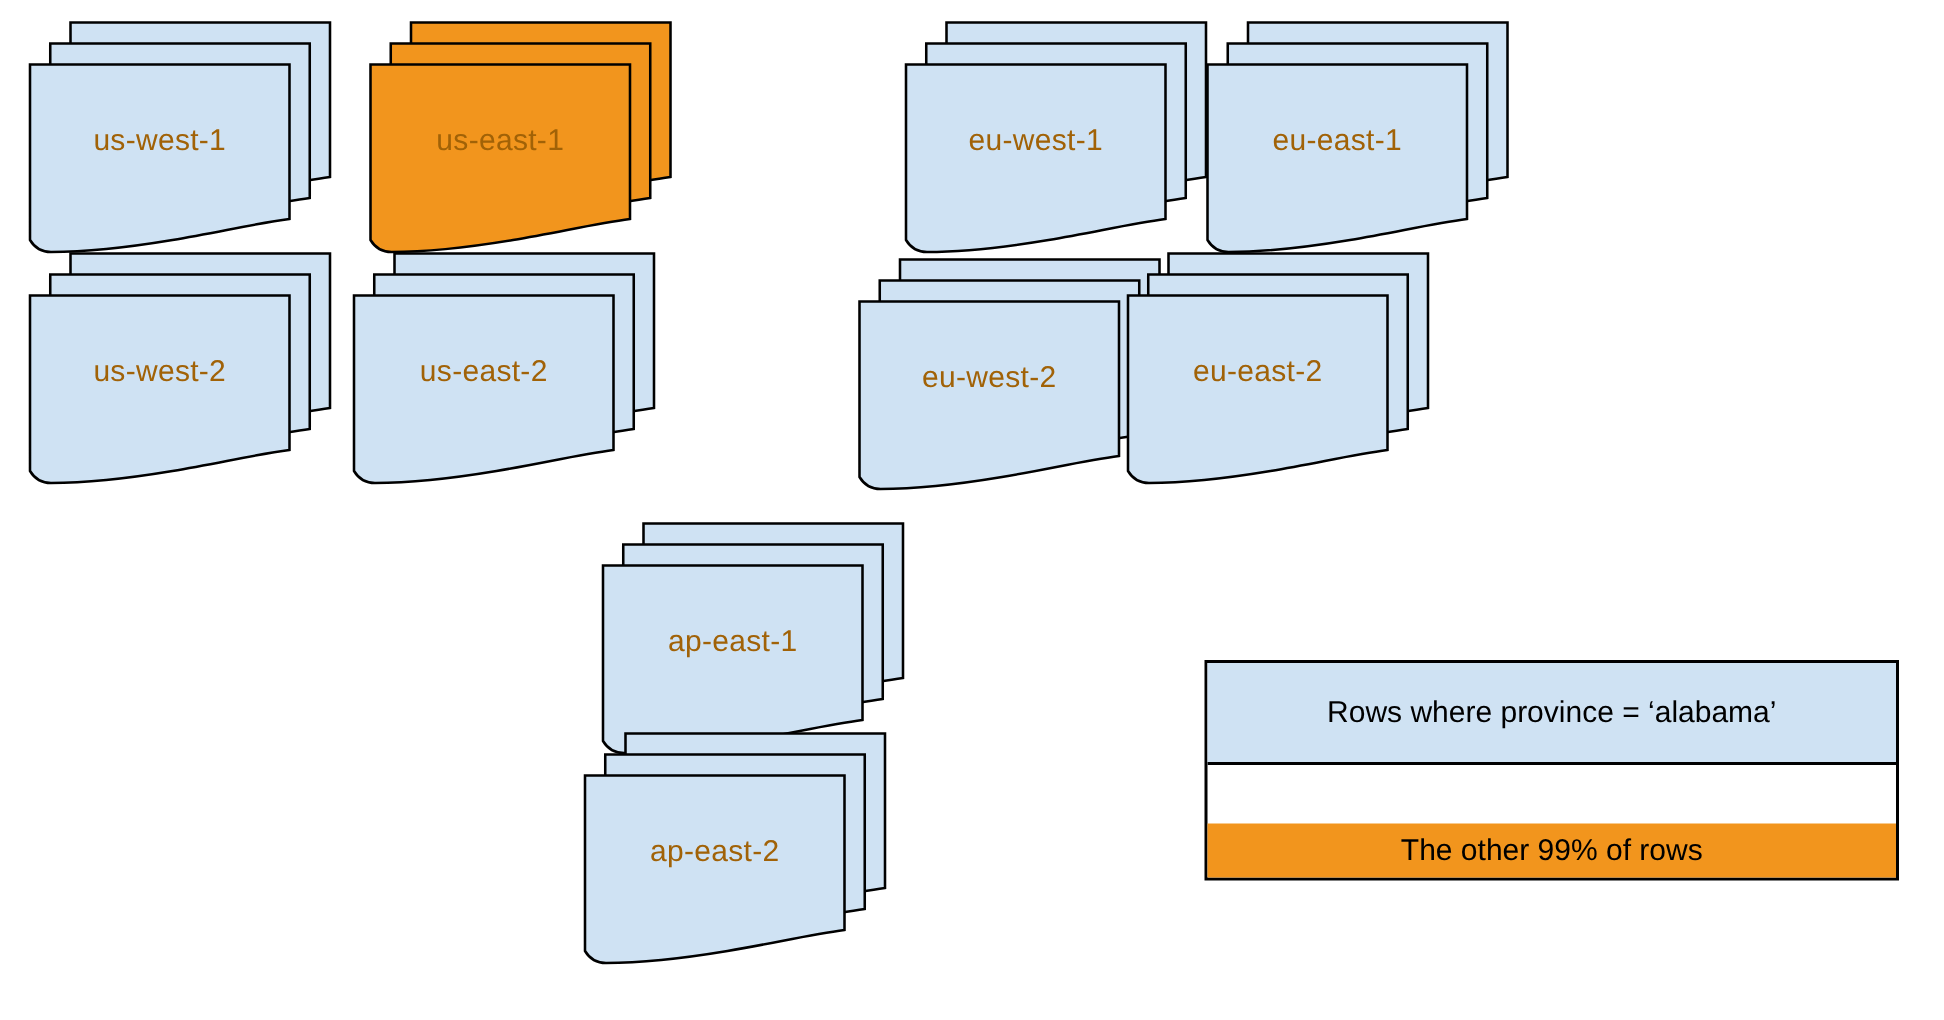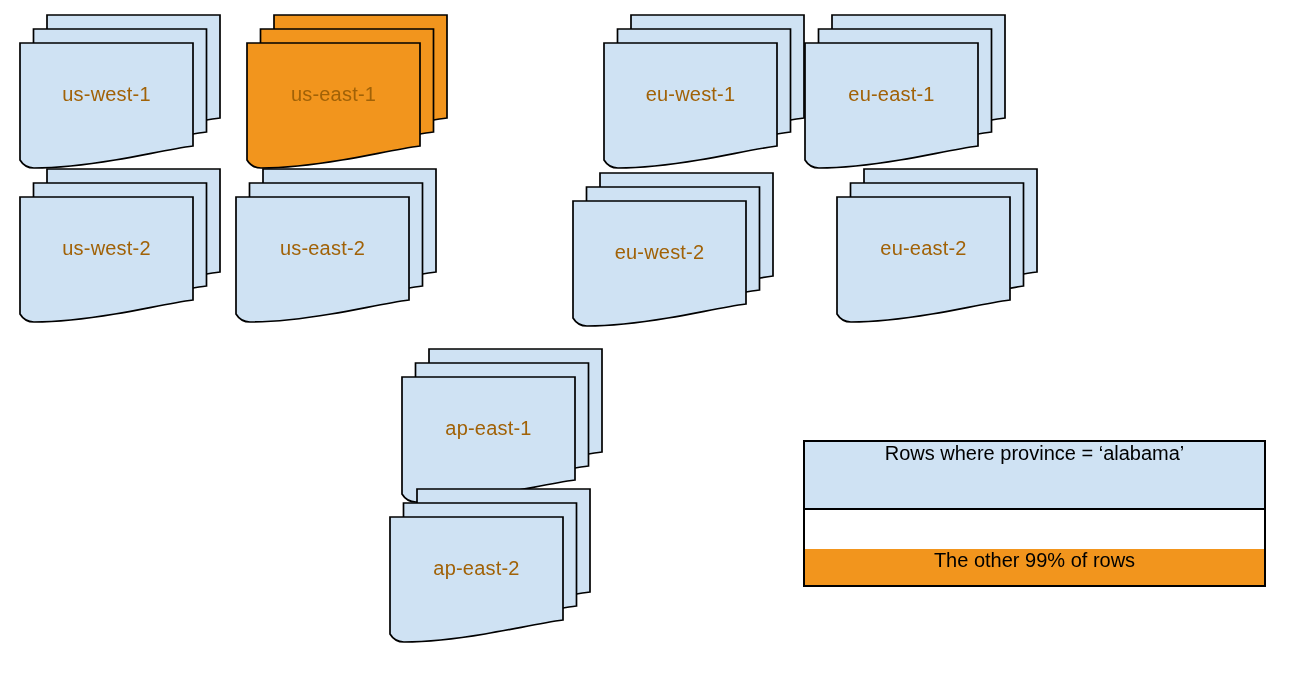--- a/index.html
+++ b/index.html
@@ -51,20 +51,21 @@
     top: 440px;
     width: 463px;
     height: 147px;
     border: 2px solid #000000;
     box-sizing: border-box;
     display: flex;
     flex-direction: column;
   }
   .legend-row {
     display: flex;
+    align-items: center;
     justify-content: center;
     font-size: 20px;
     color: #000000;
   }
   .legend-row-top {
     height: 68px;
     border-bottom: 2px solid #000000;
     box-sizing: border-box;
   }
   .legend-row-bottom {
@@ -132,21 +133,21 @@
     <div class="stack-label">us-east-2</div>
   </div>
     <div class="stack" style="left: 572px; top: 172px; padding-left: 42px;">
     <svg width="202" height="156" viewBox="0 0 202 156" aria-hidden="true">
       <path class="sheet" transform="translate(28,1)" d="M 0,0 H 173 V 103 C 150,106 125,112 95,117 C 65,122 40,125 14,125 C 8,125 3,122 0,117 Z" style="fill: rgb(207, 226, 243);"></path>
       <path class="sheet" transform="translate(14.5,15)" d="M 0,0 H 173 V 103 C 150,106 125,112 95,117 C 65,122 40,125 14,125 C 8,125 3,122 0,117 Z" style="fill: rgb(207, 226, 243);"></path>
       <path class="sheet" transform="translate(1,29)" d="M 0,0 H 173 V 103 C 150,106 125,112 95,117 C 65,122 40,125 14,125 C 8,125 3,122 0,117 Z" style="fill: rgb(207, 226, 243);"></path>
     </svg>
     <div class="stack-label">eu-west-2</div>
   </div>
-    <div class="stack" style="left: 836px; top: 168px;">
+    <div class="stack" style="left: 751px; top: 168px;">
     <svg width="202" height="156" viewBox="0 0 202 156" aria-hidden="true">
       <path class="sheet" transform="translate(28,1)" d="M 0,0 H 173 V 103 C 150,106 125,112 95,117 C 65,122 40,125 14,125 C 8,125 3,122 0,117 Z" style="fill: rgb(207, 226, 243);"></path>
       <path class="sheet" transform="translate(14.5,15)" d="M 0,0 H 173 V 103 C 150,106 125,112 95,117 C 65,122 40,125 14,125 C 8,125 3,122 0,117 Z" style="fill: rgb(207, 226, 243);"></path>
       <path class="sheet" transform="translate(1,29)" d="M 0,0 H 173 V 103 C 150,106 125,112 95,117 C 65,122 40,125 14,125 C 8,125 3,122 0,117 Z" style="fill: rgb(207, 226, 243);"></path>
     </svg>
     <div class="stack-label">eu-east-2</div>
   </div>
     <div class="stack" style="left: 401px; top: 348px;">
     <svg width="202" height="156" viewBox="0 0 202 156" aria-hidden="true">
       <path class="sheet" transform="translate(28,1)" d="M 0,0 H 173 V 103 C 150,106 125,112 95,117 C 65,122 40,125 14,125 C 8,125 3,122 0,117 Z" style="fill: rgb(207, 226, 243);"></path>

